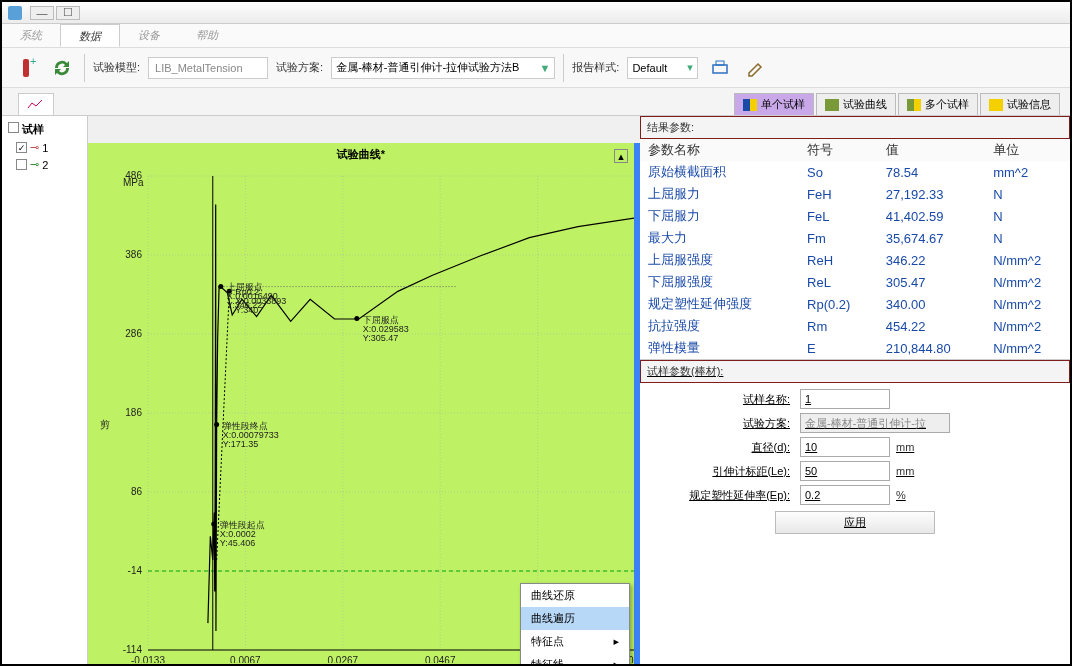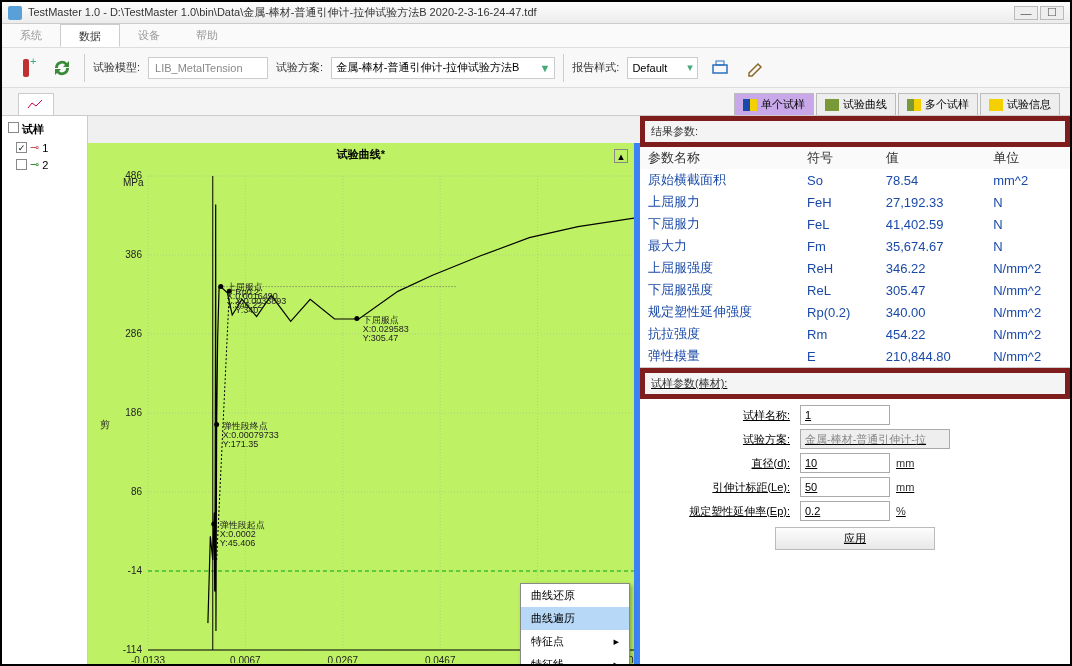--- a/index.html
+++ b/index.html
@@ -6,21 +6,21 @@
 body { background: #f0f0f0; width: 1072px; height: 666px; border: 2px solid #000; overflow: hidden; }
 
 
 .titlebar { height: 22px; background: linear-gradient(#fdfdfd,#ececec); display:flex; align-items:center; padding:0 6px; border-bottom:1px solid #ccc; }
 .titlebar .ico { width:14px; height:14px; background:#5aa0d8; border-radius:2px; margin-right:6px; }
 .titlebar .title { flex:1; color:#333; }
 .titlebar .winbtn { width:24px; height:14px; border:1px solid #bbb; background:#eee; margin-left:2px; display:flex; align-items:center; justify-content:center; color:#555; }
 
 
 .menubar { height:24px; display:flex; border-bottom:1px solid #ddd; background:#fafafa; }
-.menubar .mitem { padding:4px 18px; color:#999; }
+.menubar .mitem { padding:4px 18px; color:#999;font-style:italic; }
 .menubar .mitem.active { background:#fff; border:1px solid #ccc; border-bottom:1px solid #fff; color:#333; }
 
 
 .toolbar { height:40px; display:flex; align-items:center; gap:8px; padding:0 10px; border-bottom:1px solid #ddd; background:#f8f8f8; }
 .tbtn { width:28px; height:28px; display:flex; align-items:center; justify-content:center; }
 .lbl { color:#333; }
 .tbox { background:#fff; border:1px solid #ccc; padding:2px 6px; color:#888; min-width:120px; height:22px; display:flex; align-items:center; }
 .combo { background:#fff; border:1px solid #ccc; padding:2px 4px; height:22px; display:flex; align-items:center; gap:20px; }
 .combo .dd { color:#4a7; }
 
@@ -37,21 +37,21 @@
 .treepane { width:86px; border-right:1px solid #ccc; background:#fff; padding:4px; }
 .treepane .thdr { font-weight:bold; padding:2px; }
 .treepane .titem { padding:2px 0 2px 10px; display:flex; align-items:center; gap:3px; }
 .treepane .cb { width:11px; height:11px; border:1px solid #888; display:inline-flex; align-items:center; justify-content:center; font-size:9px; }
 
 .chartpane { flex:1; background:#bef264; position:relative; border-right:6px solid #3b82f6;margin-top:27px; }
 .chartpane .ctitle { text-align:center; padding:4px; font-weight:bold; }
 .chartpane .carrow { position:absolute; top:6px; right:6px; width:14px; height:14px; border:1px solid #888; display:flex; align-items:center; justify-content:center; }
 
 .rightpane { width:430px; background:#fff; display:flex; flex-direction:column; }
-.panelhdr { background:#f4f4f4; border:5px solid #7f1d1d; padding:3px 6px; color:#333; }
+.panelhdr { background:#f4f4f4; border:1px solid #7f1d1d; padding:3px 6px; color:#333; }
 .resulttbl { width:100%; border-collapse:collapse; }
 .resulttbl th, .resulttbl td { text-align:left; padding:2px 8px; color:#1a4aa8; font-size:13px; }
 .resulttbl th { color:#333; font-weight:normal; background:#fafafa; }
 
 .parampane { border-top:1px solid #ccc; padding:6px 10px;text-decoration:underline; }
 .prow { display:flex; align-items:center; margin:4px 0; }
 .prow .plbl { width:150px; text-align:right; padding-right:10px; }
 .prow .pinp { width:90px; border:1px solid #aaa; padding:2px 4px; background:#fff; height:20px; }
 .prow .punit { padding-left:6px; color:#333; }
 .applybtn { width:160px; margin:6px auto; padding:3px; border:1px solid #bbb; background:linear-gradient(#fdfdfd,#e8e8e8); text-align:center; display:block; }
@@ -68,21 +68,20 @@
 .dash { stroke:#0a0; stroke-width:1; stroke-dasharray:4,3; }
 .curve { stroke:#000; stroke-width:1.2; fill:none; }
 .annot { font-size:9px; fill:#222; }
 .ytick { font-size:10px; fill:#222; }
 </style>
 </head>
 <body>
 
 <div class="titlebar">
   <div class="ico"></div>
-  <div class="title">TestMaster 1.0 - D:\TestMaster 1.0\bin\Data\金属-棒材-普通引伸计-拉伸试验方法B 2020-2-3-16-24-47.tdf</div>
   <div class="winbtn">—</div>
   <div class="winbtn">☐</div>
 </div>
 
 <div class="menubar">
   <div class="mitem">系统</div>
   <div class="mitem active">数据</div>
   <div class="mitem">设备</div>
   <div class="mitem">帮助</div>
 </div>

